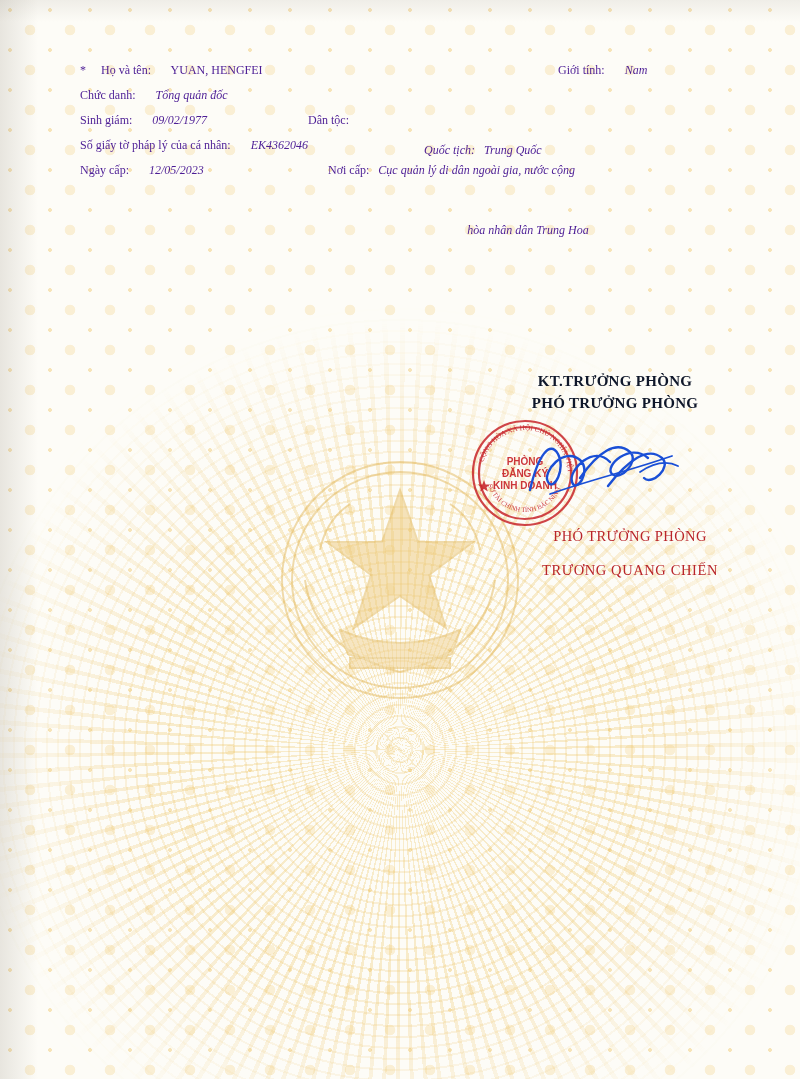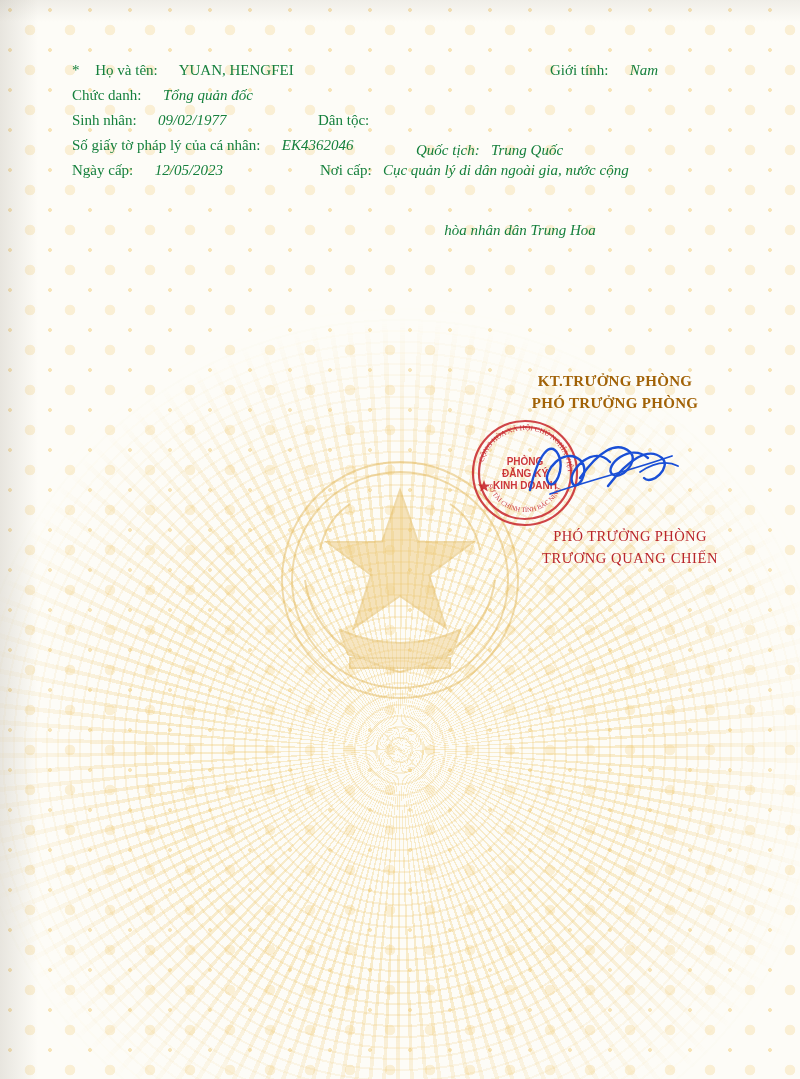--- a/index.html
+++ b/index.html
@@ -79,46 +79,46 @@
   .paper-shadow-top {
     position: absolute;
     left: 0; right: 0; top: 0;
     height: 22px;
     background: linear-gradient(to bottom, rgba(120,110,95,0.10), rgba(255,255,255,0));
   }
 
   
   .content {
     position: absolute;
-    left: 72px;
+    left: 80px;
     top: 58px;
     width: 650px;
-    font-size: 15px;
-    color: #15803d;
+    font-size: 12px;
+    color: #4c1d95;
     line-height: 25px;
   }
   .row {
     position: relative;
     white-space: nowrap;
   }
   .lbl { font-family: "Liberation Serif", serif; }
   .val {
     font-style: italic;
     font-family: "Liberation Serif", serif;
   }
   .val-up { font-style: normal; }
   .star { margin-right: 12px; }
   .inline-gap { display: inline-block; width: 14px; }
 
   .row-name .right {
     position: absolute;
     left: 478px;
     top: 0;
   }
-  .row-birth .mid { position: absolute; left: 228px; top: 0; margin-left: 18px; }
+  .row-birth .mid { position: absolute; left: 228px; top: 0; }
   .row-birth .right { position: absolute; left: 344px; top: 0; margin-top: 30px; }
   .issue-place {
     position: absolute;
     left: 248px;
     top: 0;
     width: 400px;
     white-space: normal;
     font-style: italic;
     line-height: 24px;
   }
@@ -131,35 +131,35 @@
   
   .sign-block {
     position: absolute;
     left: 470px;
     top: 370px;
     width: 290px;
     text-align: center;
     font-weight: bold;
     font-size: 15px;
     letter-spacing: .3px;
-    color: #a16207;
+    color: #0f172a;
     line-height: 22px;
   }
   .sign-name {
     position: absolute;
     left: 500px;
     top: 525px;
     width: 260px;
     text-align: center;
     color: #b9252a;
     font-size: 14.5px;
     line-height: 22px;
   }
   .sign-name .t1 { display: block; letter-spacing: .4px; }
-  .sign-name .t2 { display: block; letter-spacing: .6px; }
+  .sign-name .t2 { display: block; letter-spacing: .6px; margin-top: 12px; }
 
   
   .seal {
     position: absolute;
     left: 470px;
     top: 418px;
     width: 110px;
     height: 110px;
   }
   .seal svg { display: block; }
@@ -216,21 +216,21 @@
       </span>
     </div>
 
     <div class="row">
       <span class="lbl">Chức danh:</span>
       <span class="inline-gap"></span>
       <span class="val">Tổng quản đốc</span>
     </div>
 
     <div class="row row-birth">
-      <span class="lbl">Sinh nhân:</span>
+      <span class="lbl">Sinh giám:</span>
       <span class="inline-gap"></span>
       <span class="val">09/02/1977</span>
       <span class="mid lbl">Dân tộc:</span>
       <span class="right">
         <span class="val">Quốc tịch:</span>
         <span>&nbsp;</span>
         <span class="val">Trung Quốc</span>
       </span>
     </div>
 

